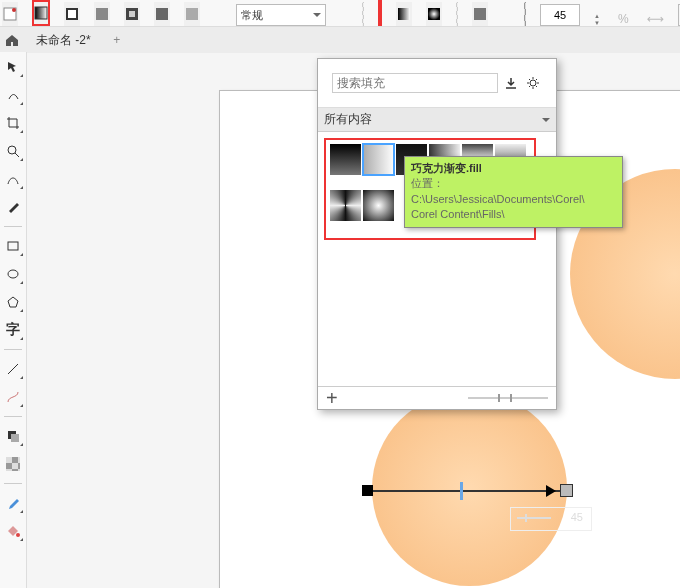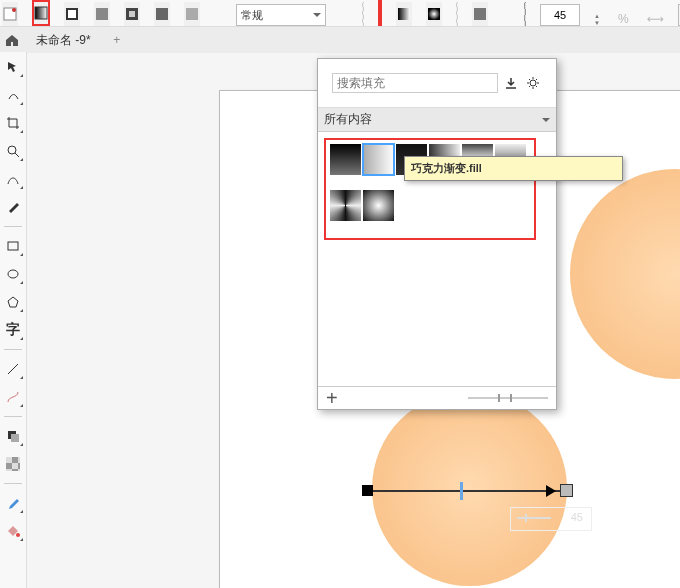--- a/index.html
+++ b/index.html
@@ -50,21 +50,21 @@
   .swatch-grid{display:flex;flex-wrap:wrap;gap:2px;border:2px solid #e33;padding:4px;width:200px;height:90px}
   .swatch{width:31px;height:31px;background:#555}
   .swatch.sel{outline:2px solid #4aa3ff;outline-offset:-1px}
   .fp-spacer{height:140px}
   .fp-foot{display:flex;align-items:center;justify-content:space-between;padding:4px 8px;border-top:1px solid #ccc}
   .plus{font-size:20px;color:#555;line-height:14px}
   .slider-foot{width:80px;height:2px;background:#ccc;position:relative}
   .slider-foot::before,.slider-foot::after{content:"";position:absolute;top:-3px;width:2px;height:8px;background:#999}
   .slider-foot::before{left:30px}.slider-foot::after{left:42px}
 
-  .tooltip{position:absolute;left:404px;top:156px;width:205px;background:#fef9c3;border:1px solid #888;box-shadow:2px 2px 5px rgba(0,0,0,.3);padding:4px 6px;font-size:11px;line-height:1.4}
+  .tooltip{position:absolute;left:404px;top:156px;width:205px;background:#bef264;border:1px solid #888;box-shadow:2px 2px 5px rgba(0,0,0,.3);padding:4px 6px;font-size:11px;line-height:1.4}
   .tooltip .title{font-weight:600}
   .tooltip .meta{color:#666}
 
   .checker{background-image:linear-gradient(45deg,#ccc 25%,transparent 25%),linear-gradient(-45deg,#ccc 25%,transparent 25%),linear-gradient(45deg,transparent 75%,#ccc 75%),linear-gradient(-45deg,transparent 75%,#ccc 75%);background-size:8px 8px;background-position:0 0,0 4px,4px -4px,-4px 0}
   .checker-big{background-image:linear-gradient(45deg,#999 25%,transparent 25%),linear-gradient(-45deg,#999 25%,transparent 25%),linear-gradient(45deg,transparent 75%,#999 75%),linear-gradient(-45deg,transparent 75%,#999 75%);background-size:12px 12px;background-position:0 0,0 6px,6px -6px,-6px 0;background-color:#ddd}
 </style>
 </head>
 <body>
 
 <div class="top-toolbar">
@@ -169,21 +169,21 @@
       <svg width="14" height="14">
         <rect x="2" y="2" width="10" height="10" fill="none" stroke="#888"></rect>
       </svg>
     </div>
 </div>
 
 <div class="tabbar">
   <svg class="home-ico" viewBox="0 0 16 16">
       <path d="M2 8l6-5 6 5v6H9v-4H7v4H2z" fill="#555"></path>
     </svg>
-  <div class="tab"><span>未命名 -9*</span></div>
+  <div class="tab"><span>未命名 -2*</span></div>
   <div class="newtab"><span>+</span></div>
 </div>
 
 <div class="side-tools">
   <div class="tool">
       <svg width="14" height="14">
         <path d="M2 2l8 4-3 1 2 4-2 1-2-4-3 2z" fill="#333"></path>
       </svg>
       <span class="sub"></span>
     </div>
@@ -333,13 +333,17 @@
     </div>
     <div class="fp-foot">
       <span class="plus">+</span>
       <div class="slider-foot"></div>
     </div>
   </div>
 </div>
 
 <div class="tooltip">
   <div class="title">巧克力渐变.fill</div>
+  <div class="meta">
+    <span>位置：</span><span>C:\Users\Jessica\Documents\Corel\</span><br>
+    <span>Corel Content\Fills\</span>
+  </div>
 </div>
 
 </body></html>

